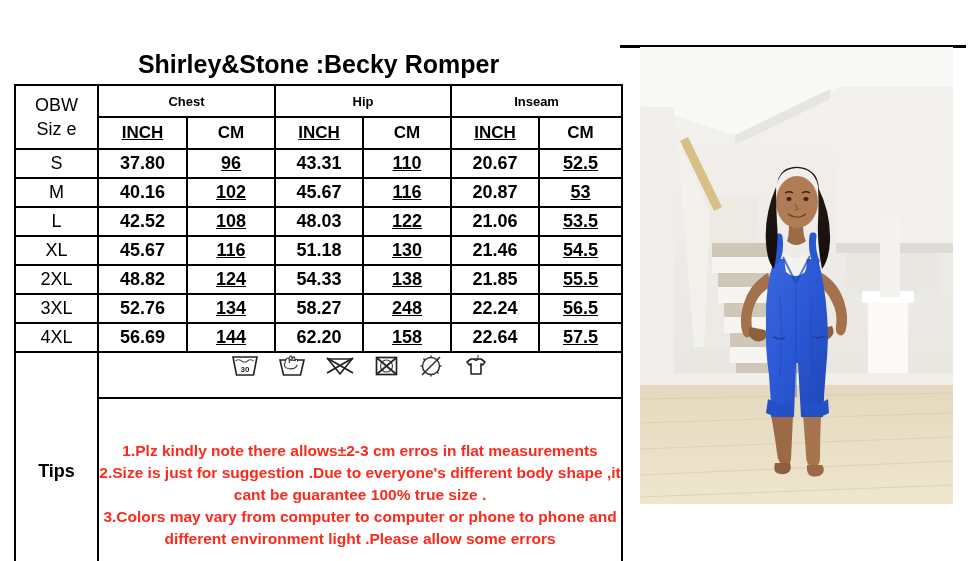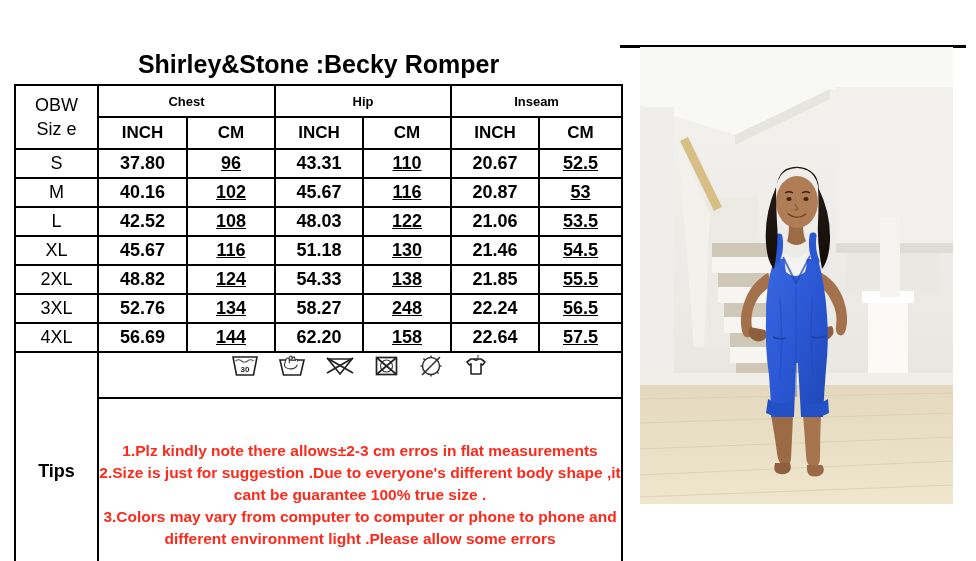--- a/index.html
+++ b/index.html
@@ -72,21 +72,21 @@
     font-size: 18px;
     font-weight: normal;
     line-height: 1.35;
     white-space: pre-line;
   }
   .unit-head {
     font-size: 17px;
     font-weight: bold;
     height: 32px;
   }
-  .unit-inch { color: #1a1a8c; }
+  .unit-inch { color: #1a1a8c; text-decoration: underline; }
   .unit-cm { color: #000000; }
 
   .sz-cell {
     font-size: 18px;
     font-weight: normal;
     height: 29px;
   }
   .v-inch {
     font-size: 18px;
     font-weight: bold;

